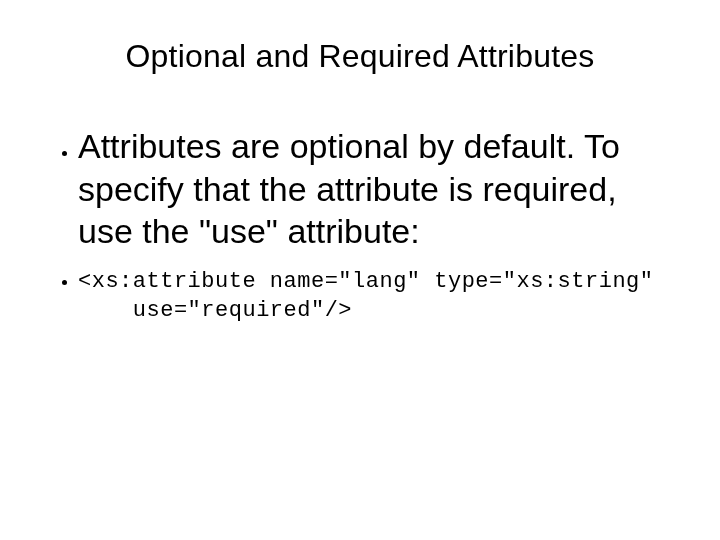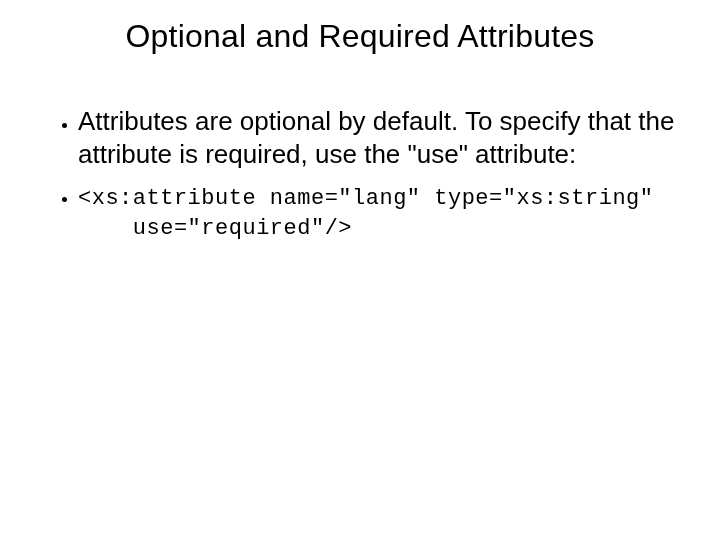--- a/index.html
+++ b/index.html
@@ -8,39 +8,39 @@
     width: 720px;
     height: 540px;
     background: #ffffff;
     font-family: Arial, Helvetica, sans-serif;
     color: #000000;
   }
   .slide {
     box-sizing: border-box;
     width: 720px;
     height: 540px;
-    padding: 8px 40px 0 40px;
+    padding: 28px 40px 0 40px;
   }
   .title {
     font-size: 32px;
     font-weight: 400;
     text-align: center;
     margin: 10px 0 50px 0;
     letter-spacing: 0.2px;
   }
   ul.body {
     list-style: disc;
     margin: 0;
     padding-left: 38px;
   }
   ul.body > li {
     margin-bottom: 14px;
   }
   .para {
-    font-size: 26px;
+    font-size: 34px;
     line-height: 1.25;
     font-weight: 400;
   }
   .code {
     font-family: "Courier New", Courier, monospace;
     font-size: 22px;
     line-height: 1.35;
     white-space: pre;
     letter-spacing: 0.5px;
   }

